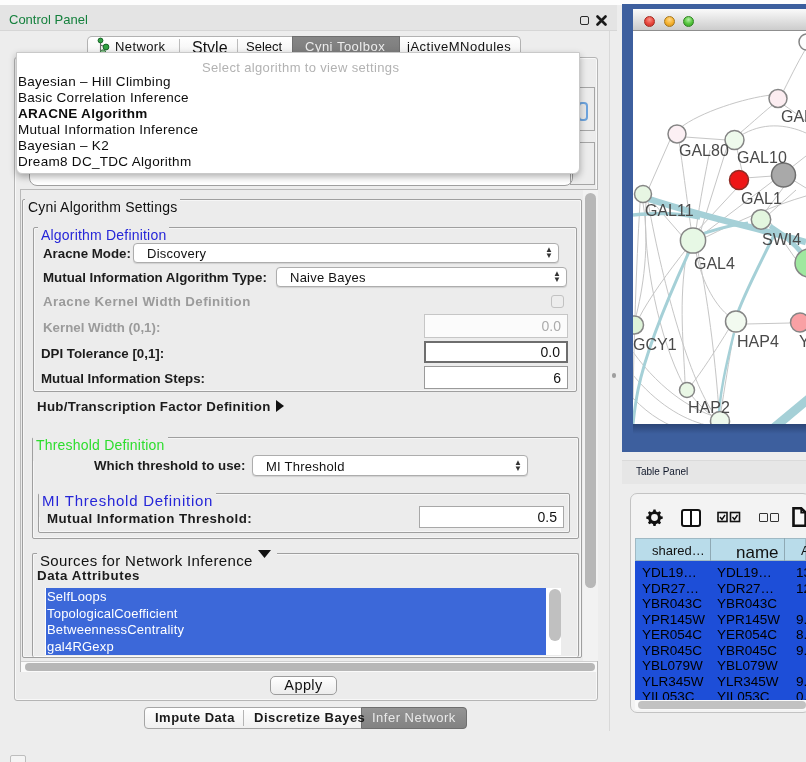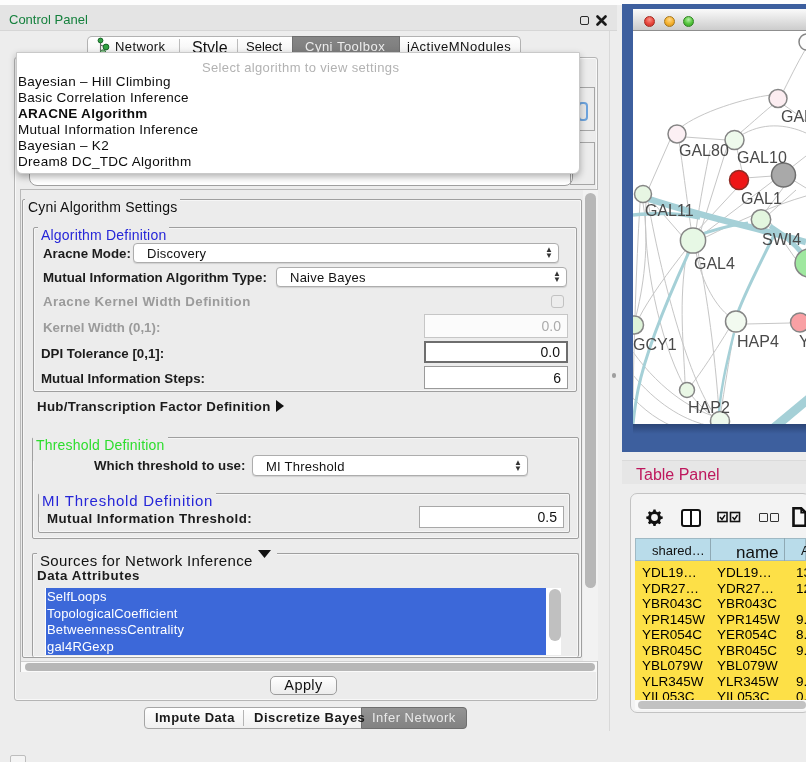--- a/index.html
+++ b/index.html
@@ -215,21 +215,21 @@
 <text x="762" y="245">SWI4</text>
 <text x="694" y="269">GAL4</text>
 <text x="633" y="350">GCY1</text>
 <text x="737" y="347">HAP4</text>
 <text x="799" y="347">Y</text>
 <text x="688" y="413">HAP2</text>
 </g>
 </svg>
 
 <div class="abs" style="left:622px;top:460px;width:184px;height:24px;background:#e6e6e6;border-top:1px solid #dadada"></div>
-<div class="abs" style="left:636px;top:466px;font-size:16px;color:#be185d">Table Panel</div>
+<div class="abs" style="left:636px;top:466px;font-size:10px;color:#0f172a">Table Panel</div>
 
 <div class="abs" style="left:630px;top:493px;width:180px;height:220px;background:#f3f3f3;border:1px solid #c3c3c3;border-radius:7px"></div>
 
 <svg class="abs" style="left:646px;top:509px" width="17" height="17" viewBox="0 0 17 17">
     <path fill="#111" d="M8.5 5.1 a3.4 3.4 0 1 0 0 6.8 a3.4 3.4 0 0 0 0 -6.8 z M7.4 0.5 h2.2 l0.4 2 a6.3 6.3 0 0 1 1.8 0.75 l1.7-1.1 l1.55 1.55 l-1.1 1.7 a6.3 6.3 0 0 1 0.75 1.8 l2 0.4 v2.2 l-2 0.4 a6.3 6.3 0 0 1 -0.75 1.8 l1.1 1.7 l-1.55 1.55 l-1.7 -1.1 a6.3 6.3 0 0 1 -1.8 0.75 l-0.4 2 h-2.2 l-0.4 -2 a6.3 6.3 0 0 1 -1.8 -0.75 l-1.7 1.1 l-1.55 -1.55 l1.1 -1.7 a6.3 6.3 0 0 1 -0.75 -1.8 l-2 -0.4 v-2.2 l2 -0.4 a6.3 6.3 0 0 1 0.75 -1.8 l-1.1 -1.7 l1.55 -1.55 l1.7 1.1 a6.3 6.3 0 0 1 1.8 -0.75 z"></path>
   </svg>
 <div class="abs" style="left:681px;top:509px;width:20px;height:18px;border:2.5px solid #111;border-radius:3px;background:#fff"></div>
 <div class="abs" style="left:690px;top:511px;width:2px;height:14px;background:#111"></div>
 <svg class="abs" style="left:717px;top:511px" width="24" height="12" viewBox="0 0 24 12">
     <g fill="none" stroke="#111">
@@ -245,20 +245,20 @@
     <path d="M9 2 v4 h4" fill="none" stroke="#111" stroke-width="1.6"></path>
   </svg>
 
 <div class="abs" style="left:635px;top:538px;width:171px;height:23px;background:#b9dcea;border:1px solid #9fb9c4;font-size:13px;color:#111"></div>
 <div class="abs" style="left:710px;top:538px;width:1px;height:23px;background:#8fa9b4"></div>
 <div class="abs" style="left:784px;top:538px;width:1px;height:23px;background:#8fa9b4"></div>
 <div class="abs" style="left:652px;top:543px;font-size:13px;color:#111">shared…</div>
 <div class="abs" style="left:736px;top:543px;font-size:17px;color:#111">name</div>
 <div class="abs" style="left:801px;top:543px;font-size:13px;color:#111">A</div>
 
-<div class="abs" style="left:635px;top:561px;width:171px;height:139px;background:#fde047;overflow:hidden">
+<div class="abs" style="left:635px;top:561px;width:171px;height:139px;background:#1d4ed8;overflow:hidden">
 <div class="abs" style="left:7px;top:4px;font-size:13.5px;color:#000;line-height:15.5px">YDL19…<br>YDR27…<br>YBR043C<br>YPR145W<br>YER054C<br>YBR045C<br>YBL079W<br>YLR345W<br>YIL053C</div>
 <div class="abs" style="left:82px;top:4px;font-size:13.5px;color:#000;line-height:15.5px">YDL19…<br>YDR27…<br>YBR043C<br>YPR145W<br>YER054C<br>YBR045C<br>YBL079W<br>YLR345W<br>YIL053C</div>
 <div class="abs" style="left:161px;top:4px;font-size:13.5px;color:#000;line-height:15.5px">13<br>12<br><br>9.<br>8.<br>9.<br><br>9.<br>0.</div>
 </div>
 
 <div class="abs" style="left:635px;top:700px;width:171px;height:10px;background:#fafafa"></div>
 <div class="abs" style="left:638px;top:701px;width:168px;height:8px;background:#c2c2c2;border-radius:4px"></div>
 
 </body></html>

